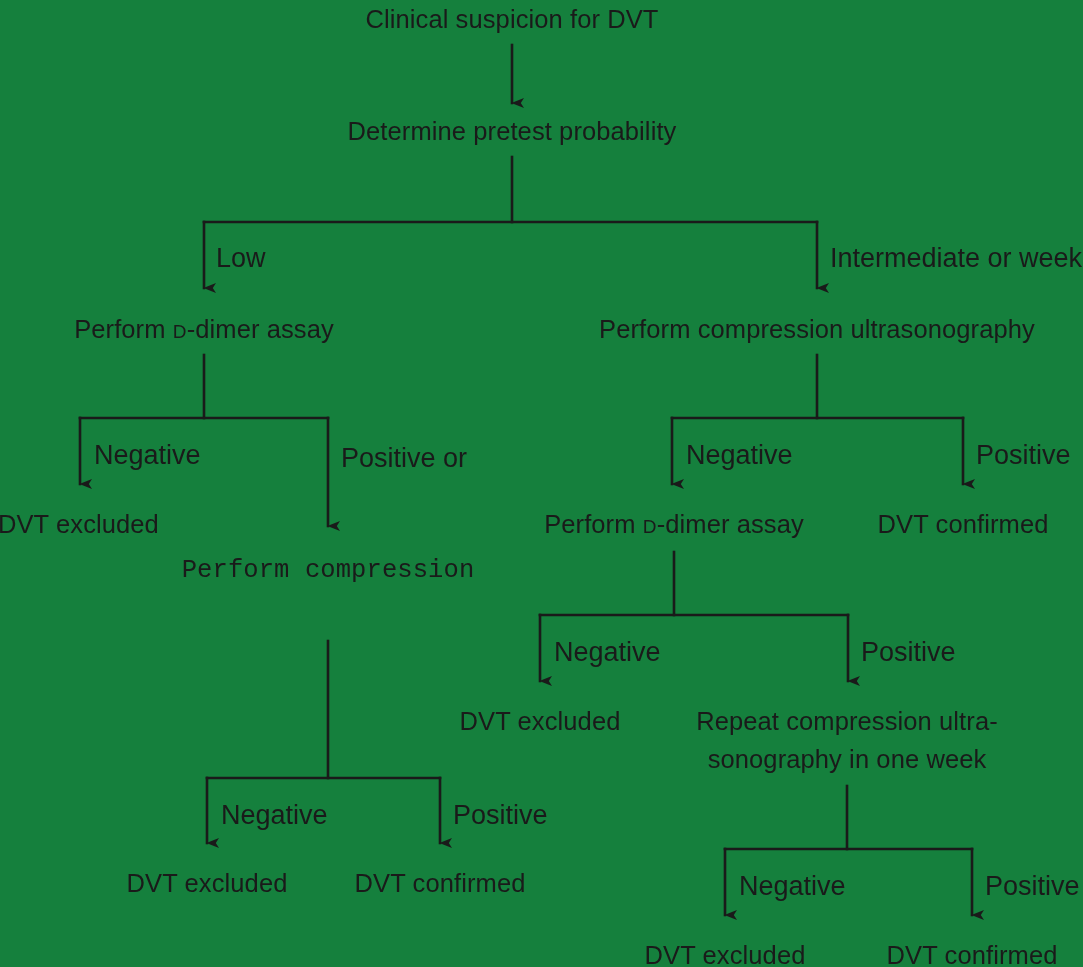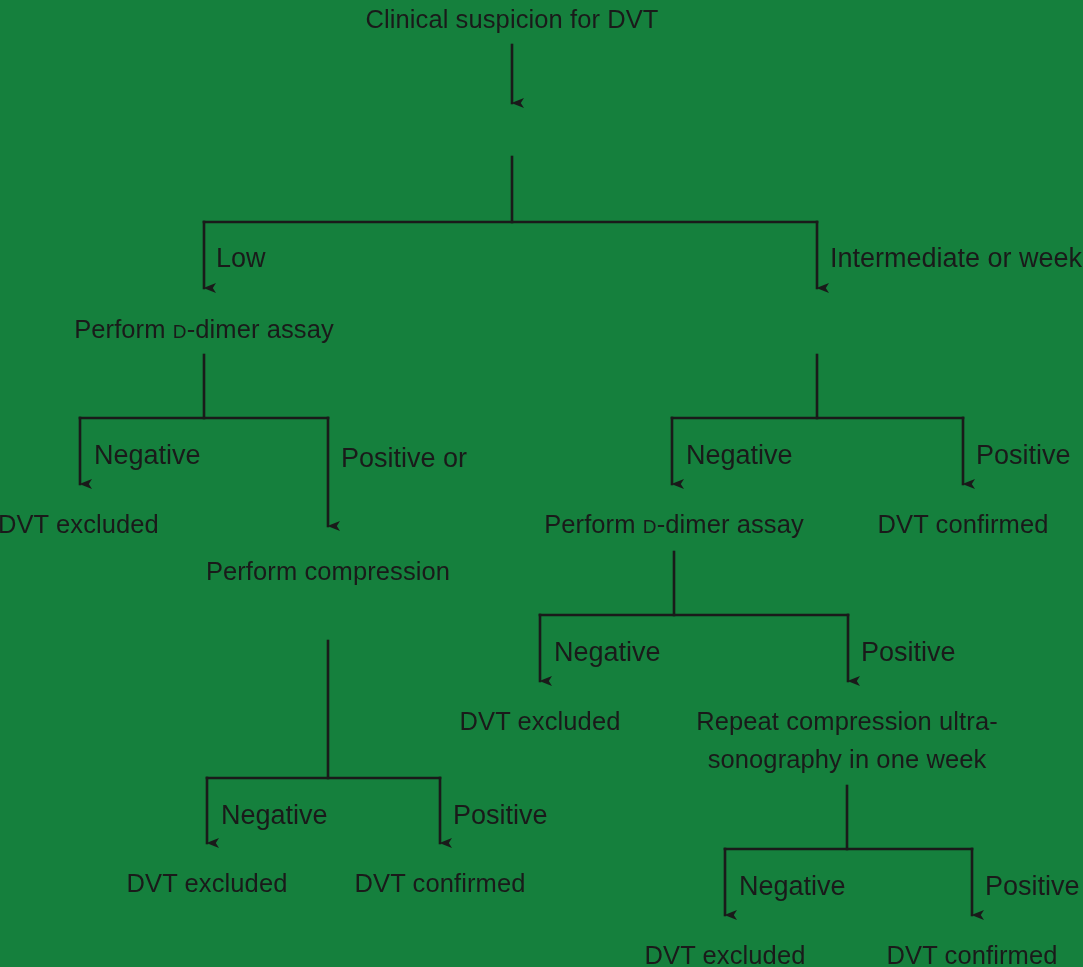--- a/index.html
+++ b/index.html
@@ -104,35 +104,37 @@
 
       <path d="M 847 786 L 847 849"></path>
       <path d="M 725 849 L 972 849"></path>
       <path d="M 725 849 L 725 915" marker-end="url(#arrowhead)"></path>
       <path d="M 972 849 L 972 915" marker-end="url(#arrowhead)"></path>
     </g>
   </svg>
 
   <div class="node center" style="left:512px; top:0px;">Clinical suspicion for DVT</div>
 
+  <div class="node center" style="left:512px; top:112px;">Determine pretest probability</div>
 
   <div class="node center" style="left:204px; top:310px;">
     <span>Perform </span><span class="smallcap">D</span><span>-dimer assay</span>
   </div>
 
   <div class="node left" style="left:-2px; top:505px;">DVT excluded</div>
 
-  <div class="node wrap" style="left:328px; top:552px; width:360px; transform:translateX(-50%);">
+  <div class="node wrap" style="left:328px; top:552px; width:360px; transform:translateX(-50%);font-family:Liberation Mono, monospace;">
     <div>Perform compression</div>
   </div>
 
   <div class="node center" style="left:207px; top:864px;">DVT excluded</div>
 
   <div class="node center" style="left:440px; top:864px;">DVT confirmed</div>
 
+  <div class="node center" style="left:817px; top:310px;">Perform compression ultrasonography</div>
 
   <div class="node center" style="left:674px; top:505px;">
     <span>Perform </span><span class="smallcap">D</span><span>-dimer assay</span>
   </div>
 
   <div class="node center" style="left:963px; top:505px;">DVT confirmed</div>
 
   <div class="node center" style="left:540px; top:702px;">DVT excluded</div>
 
   <div class="node wrap" style="left:847px; top:702px; width:330px; transform:translateX(-50%);">

